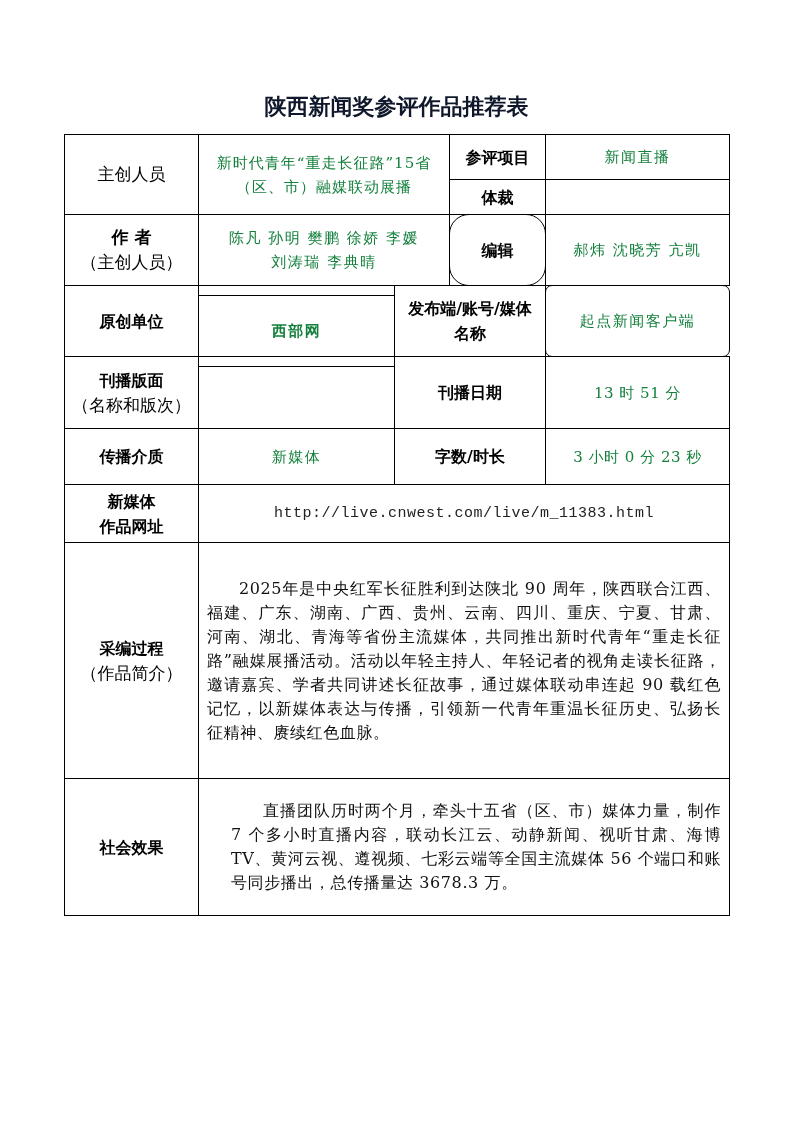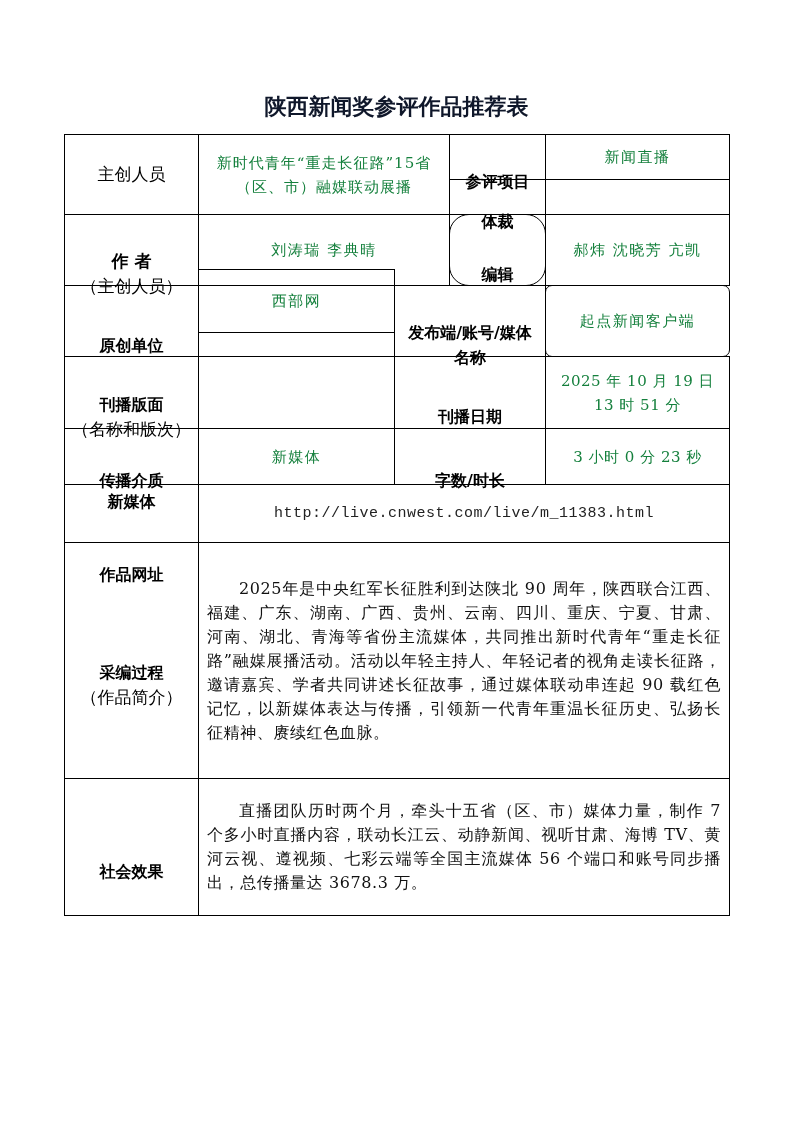--- a/index.html
+++ b/index.html
@@ -11,21 +11,21 @@
   }
   .cell {
     position: absolute; box-sizing: border-box;
     display: flex; align-items: center; justify-content: center; text-align: center;
     border: 1px solid #000;
   }
   .label {
     font-family: "DejaVu Sans", "Liberation Sans", sans-serif; font-weight: normal;
     font-size: 17px; color: #000; line-height: 25px;
   }
-  .label.bold { font-weight: bold; font-size: 16px; margin-top: 48px; }
+  .label.bold { font-weight: bold; font-size: 16px; }
   .value {
     font-family: "DejaVu Serif", "Liberation Serif", serif; font-size: 15px;
     color: #15803d; line-height: 24px; letter-spacing: 1.5px;
   }
   .para {
     font-family: "DejaVu Serif", "Liberation Serif", serif; font-size: 16px;
     color: #111; line-height: 24px; text-align: justify; text-indent: 2em;
     padding: 0 8px; letter-spacing: 0.6px;
   }
   .url {
@@ -57,54 +57,54 @@
   </div>
   <div class="cell" style="left:545px;top:179px;width:185px;height:36px;">
     <span class="value"></span>
   </div>
 
   <div class="cell" style="left:64px;top:214px;width:135px;height:72px;flex-direction:column;">
     <span class="label bold" style="font-size:17px;">作 者</span>
     <span class="label">（主创人员）</span>
   </div>
   <div class="cell" style="left:198px;top:214px;width:252px;height:72px;flex-direction:column;">
+    <span class="value">陈凡 孙明 樊鹏 徐娇 李媛</span>
     <span class="value">刘涛瑞 李典晴</span>
   </div>
   <div class="cell" style="left:449px;top:214px;width:97px;height:72px;border-radius:20px;">
     <span class="label bold">编辑</span>
   </div>
   <div class="cell" style="left:545px;top:214px;width:185px;height:72px;">
     <span class="value">郝炜 沈晓芳 亢凯</span>
   </div>
 
   <div class="cell" style="left:64px;top:285px;width:135px;height:72px;">
     <span class="label bold">原创单位</span>
   </div>
-  <div class="cell" style="left:198px;top:269px;width:197px;height:64px;">
+  <div class="cell" style="left:198px;top:295px;width:197px;height:72px;font-weight:bold;">
     <span class="value">西部网</span>
   </div>
   <div class="cell" style="left:394px;top:285px;width:152px;height:72px;padding:0 8px;">
     <span class="label bold">发布端/账号/媒体名称</span>
   </div>
   <div class="cell" style="left:545px;top:285px;width:185px;height:72px;border-radius:7px;">
     <span class="value">起点新闻客户端</span>
   </div>
 
   <div class="cell" style="left:64px;top:356px;width:135px;height:73px;flex-direction:column;">
     <span class="label bold">刊播版面</span>
     <span class="label">（名称和版次）</span>
   </div>
   <div class="cell" style="left:198px;top:356px;width:197px;height:73px;">
     <span class="value"></span>
   </div>
   <div class="cell" style="left:394px;top:356px;width:152px;height:73px;">
     <span class="label bold">刊播日期</span>
   </div>
   <div class="cell" style="left:545px;top:356px;width:185px;height:73px;flex-direction:column;">
-    <span class="value" style="letter-spacing:0.5px;">2025 年 10 月 19 日</span>
     <span class="value" style="letter-spacing:0.5px;">13 时 51 分</span>
   </div>
 
   <div class="cell" style="left:64px;top:428px;width:135px;height:57px;">
     <span class="label bold">传播介质</span>
   </div>
   <div class="cell" style="left:198px;top:428px;width:197px;height:57px;">
     <span class="value">新媒体</span>
   </div>
   <div class="cell" style="left:394px;top:428px;width:152px;height:57px;">
@@ -126,17 +126,17 @@
     <span class="label bold">采编过程</span>
     <span class="label">（作品简介）</span>
   </div>
   <div class="cell" style="left:198px;top:542px;width:532px;height:237px;">
     <div class="para">2025年是中央红军长征胜利到达陕北 90 周年，陕西联合江西、福建、广东、湖南、广西、贵州、云南、四川、重庆、宁夏、甘肃、河南、湖北、青海等省份主流媒体，共同推出新时代青年“重走长征路”融媒展播活动。活动以年轻主持人、年轻记者的视角走读长征路，邀请嘉宾、学者共同讲述长征故事，通过媒体联动串连起 90 载红色记忆，以新媒体表达与传播，引领新一代青年重温长征历史、弘扬长征精神、赓续红色血脉。</div>
   </div>
 
   <div class="cell" style="left:64px;top:778px;width:135px;height:138px;">
     <span class="label bold">社会效果</span>
   </div>
-  <div class="cell" style="left:198px;top:778px;width:532px;height:138px;">
+  <div class="cell" style="left:198px;top:778px;width:532px;height:138px;padding-left:24px;">
     <div class="para">直播团队历时两个月，牵头十五省（区、市）媒体力量，制作 7 个多小时直播内容，联动长江云、动静新闻、视听甘肃、海博 TV、黄河云视、遵视频、七彩云端等全国主流媒体 56 个端口和账号同步播出，总传播量达 3678.3 万。</div>
   </div>
 
 </div>
 
 </body></html>

